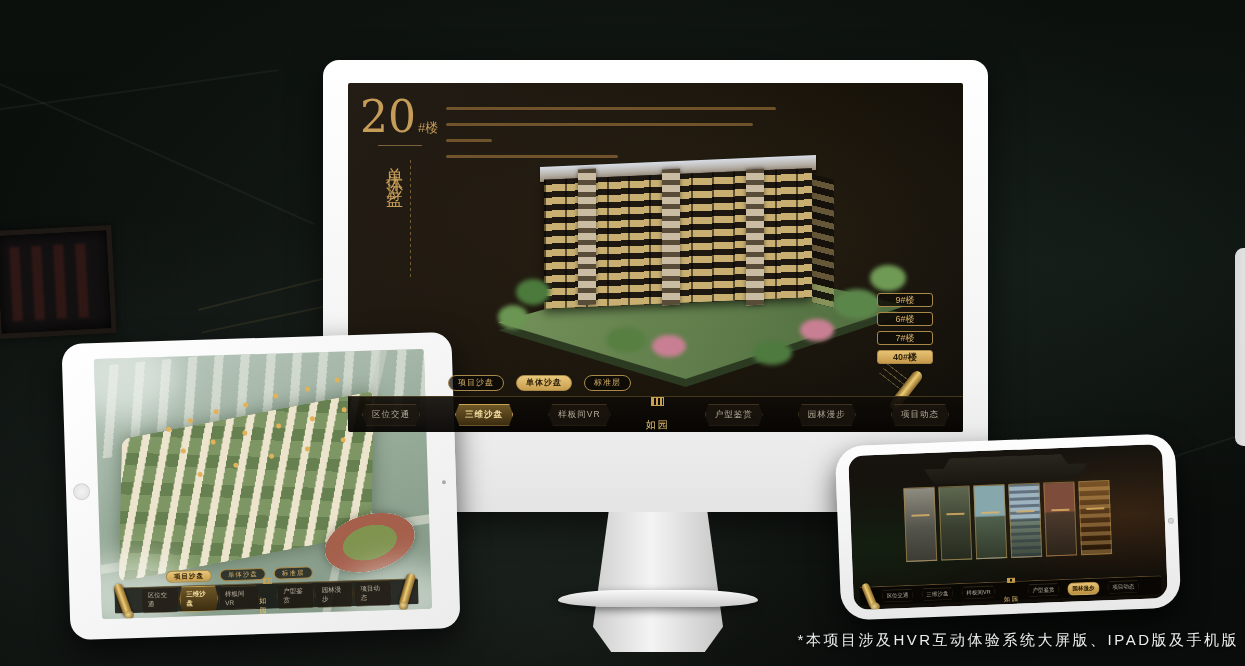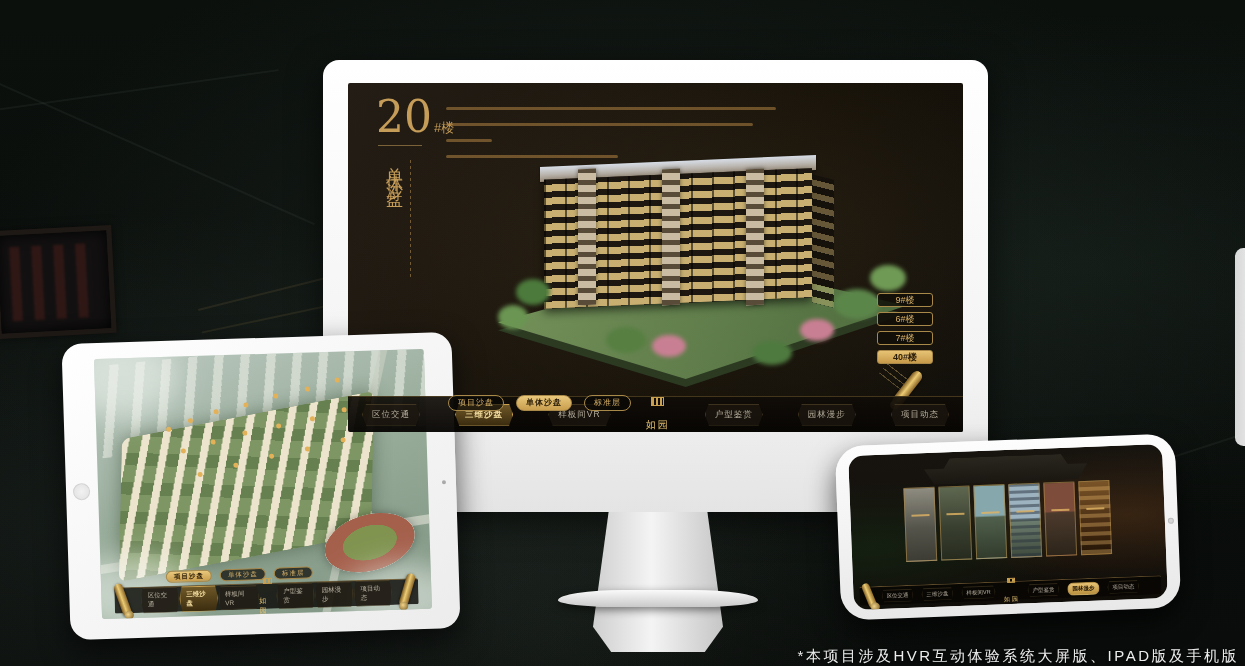--- a/index.html
+++ b/index.html
@@ -32,21 +32,21 @@
     position:absolute; right:-7px; top:248px; width:17px; height:198px;
     background:linear-gradient(90deg,#e9e9e9,#fbfbfb); border-radius:10px; opacity:.92;
   }
   
   .title {
     position:absolute; left:0; right:0; top:2px; text-align:center;
     color:#f4f4f4; font-size:45px; font-weight:bold; letter-spacing:10px;
     text-shadow:0 2px 6px rgba(0,0,0,.8);
   }
   .footnote {
-    position:absolute; right:6px; bottom:0; color:#ececec;
+    position:absolute; right:6px; bottom:16px; color:#ececec;
     font-size:15px; letter-spacing:2.5px; text-shadow:0 1px 3px rgba(0,0,0,.8);
   }
   
   .scroll-decor { position:absolute; }
   .scroll-decor .roll {
     position:absolute; width:11px; height:42px; border-radius:6px;
     background:linear-gradient(90deg,#7a5a22,#eccb74 45%,#8a6628);
     box-shadow:0 1px 3px rgba(0,0,0,.7);
   }
   .scroll-decor .roll:after { content:""; position:absolute; left:1px; bottom:-4px;
@@ -74,21 +74,21 @@
     background:linear-gradient(90deg,#cfcfcf,#f4f4f4 45%,#c6c6c6);
     clip-path:polygon(12% 0, 88% 0, 100% 82%, 86% 100%, 14% 100%, 0 82%);
   }
   .monitor-base {
     position:absolute; left:235px; top:530px; width:200px; height:17px;
     border-radius:50% 50% 45% 45% / 90% 90% 60% 60%;
     background:linear-gradient(#fafafa,#c9c9c9);
     box-shadow:0 3px 8px rgba(0,0,0,.5);
   }
   
-  .m-num-row { position:absolute; left:28px; top:12px; color:#c59c58; }
+  .m-num-row { position:absolute; left:12px; top:12px; color:#c59c58; }
   .m-num { font-family:"DejaVu Serif",serif; font-size:44px; line-height:1; }
   .m-num-suffix { font-size:13px; margin-left:2px; }
   .m-rule { position:absolute; left:30px; top:62px; width:44px; height:1px; background:rgba(197,156,88,.55); }
   .m-sub {
     position:absolute; left:36px; top:70px; writing-mode:vertical-rl;
     color:#c59c58; font-family:"DejaVu Serif",serif; font-size:17px; letter-spacing:8px;
   }
   .m-sub-en { position:absolute; left:62px; top:74px; width:1px; height:120px;
     background:repeating-linear-gradient(0deg, rgba(197,156,88,.5) 0 3px, transparent 3px 6px);
   }
@@ -122,21 +122,21 @@
   .tree { position:absolute; border-radius:50%; filter:blur(2px); z-index:3; }
   
   .floor-btns { position:absolute; right:30px; top:210px; display:flex; flex-direction:column; gap:5px; z-index:5; }
   .floor-btn { width:56px; height:14px; font-size:9px; line-height:12px; text-align:center;
     color:#d6b068; background:rgba(18,14,8,.85); border:1px solid #a9894a; border-radius:3px; }
   .floor-btn.active { background:linear-gradient(#e7c375,#c79a4a); color:#2a1d08; font-weight:bold; }
   
   .view-tabs { position:absolute; display:flex; gap:12px; z-index:6; }
   .m-view-tabs { left:100px; top:292px; }
   .view-tab { font-size:8px; line-height:1; padding:3px 9px; border-radius:8px;
-    color:#d6b068; border:1px solid #a9894a; background:rgba(10,8,5,.7); letter-spacing:1px;margin-top:20px; }
+    color:#d6b068; border:1px solid #a9894a; background:rgba(10,8,5,.7); letter-spacing:1px; }
   .view-tab.active { background:linear-gradient(#e9c87c,#c99e4e); color:#2a1d08; font-weight:bold; }
   .navbar { position:absolute; left:0; right:0; bottom:0; height:36px;
     display:flex; align-items:center; justify-content:space-between; padding:0 14px;
     background:linear-gradient(rgba(16,12,7,.92),rgba(7,5,3,.96));
     border-top:1px solid rgba(160,128,66,.4); z-index:5; }
   .nav-item { position:relative; font-size:8.5px; letter-spacing:1px; color:#b6ae9d;
     padding:4px 9px; background:rgba(34,28,19,.55); border:1px solid rgba(130,108,62,.35);
     clip-path:polygon(7% 0,93% 0,100% 50%,93% 100%,7% 100%,0 50%); }
   .nav-item.active { color:#f3dc9e; background:linear-gradient(#6e5727,#3c2d10);
     border-color:#caa14f; font-weight:bold; }

